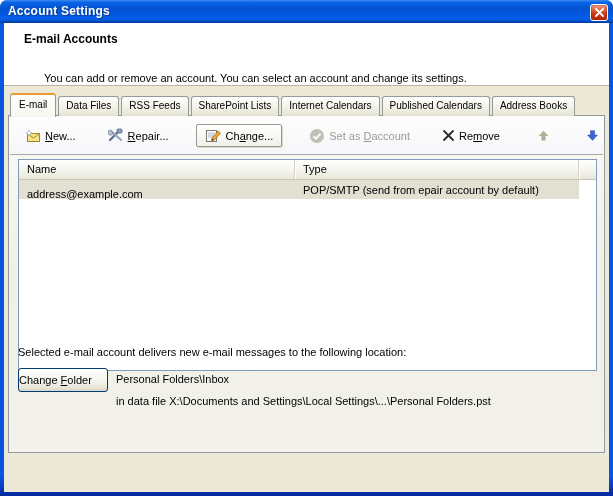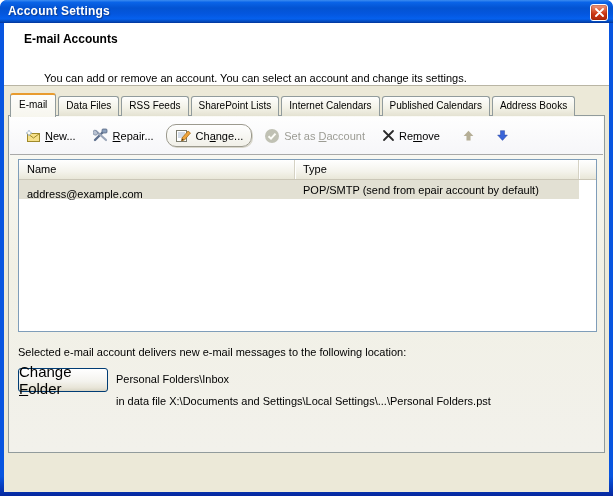--- a/index.html
+++ b/index.html
@@ -60,55 +60,55 @@
   .tabpage {
     position:absolute; left:4px; top:92px; width:597px; height:338px;
     border:1px solid #919B9C;
     background:linear-gradient(to bottom,#FAFAF6 0%,#F1F0E5 45%,#F2F1EB 100%);
     z-index:2;
   }
   .toolbar {
     position:absolute; left:1px; right:1px; top:1px; height:38px;
     background:linear-gradient(to bottom,#FEFEFE 0%,#F6F6F9 100%);
     border-bottom:1px solid #A9A9A9;
-    display:flex; align-items:center; padding-left:10px; gap:7px;
+    display:flex; align-items:center; padding-left:10px; gap:22px;
   }
   .tb-item { display:flex; align-items:center; gap:4px; padding:3px 5px; white-space:nowrap; }
   .tb-item.framed {
-    border:1px solid #9C9A8E; border-radius:10px;
+    border:1px solid #9C9A8E; border-radius:2px;
     background:linear-gradient(to bottom,#FEFEFE 0%,#F1F0E8 100%);
     box-shadow:1px 1px 0 #D8D6CA; padding:3px 8px;text-align:right;
   }
   .tb-item.disabled { color:#9C9C94; }
   .tb-arrow { padding:3px 4px; margin-left:6px; }
   .uline { text-decoration:underline; }
 
   .listbox {
-    position:absolute; left:9px; top:43px; width:579px; height:173px;
+    position:absolute; left:9px; top:43px; width:579px; height:212px;
     border:1px solid #7F9DB9; background:#fff;
   }
   .list-header { display:flex; height:20px;
     background:linear-gradient(to bottom,#FFFFFF 0%,#F4F3EC 60%,#E9E7D8 100%);
     border-bottom:1px solid #CBC7B8;
   }
   .col-h { line-height:19px; padding-left:8px; border-right:1px solid #D5D2C4; box-shadow:1px 0 0 #fff; }
   .col-name-h { width:276px; }
   .col-type-h { width:284px; }
   .col-fill { flex:1; border-right:none; box-shadow:none; }
   .list-row { display:flex; width:560px; height:19px; background:#E2E0D3; align-items:center; }
   .cell { padding-left:8px; white-space:nowrap; overflow:hidden; }
   .cell-name { width:276px;margin-top:8px; }
   .cell-type { width:284px; }
 
   .loc-text  { position:absolute; left:9px;  top:230px; }
   .xp-btn {
     border:1px solid #003C74; border-radius:3px;
     background:linear-gradient(to bottom,#FFFFFF 0%,#F4F3EE 55%,#E8E5D8 85%,#D8D4C4 100%);
-    font-family:"Liberation Sans",sans-serif; font-size:15px; color:#000;
-    display:flex; align-items:center; justify-content:center; cursor:default;
+    font-family:"Liberation Sans",sans-serif; font-size:11px; color:#000;
+    display:flex; align-items:center; cursor:default;
   }
   .change-folder-btn { position:absolute; left:9px; top:252px; width:90px; height:24px; }
   .folder-bold { position:absolute; left:107px; top:257px; font-weight:normal; }
   .file-path   { position:absolute; left:107px; top:279px; }
 
   .close-btn { position:absolute; left:526px; top:441px; width:72px; height:25px;
     box-shadow:0 0 0 1px #BCD4F0 inset; }
 
   svg { display:block; }
 </style>

